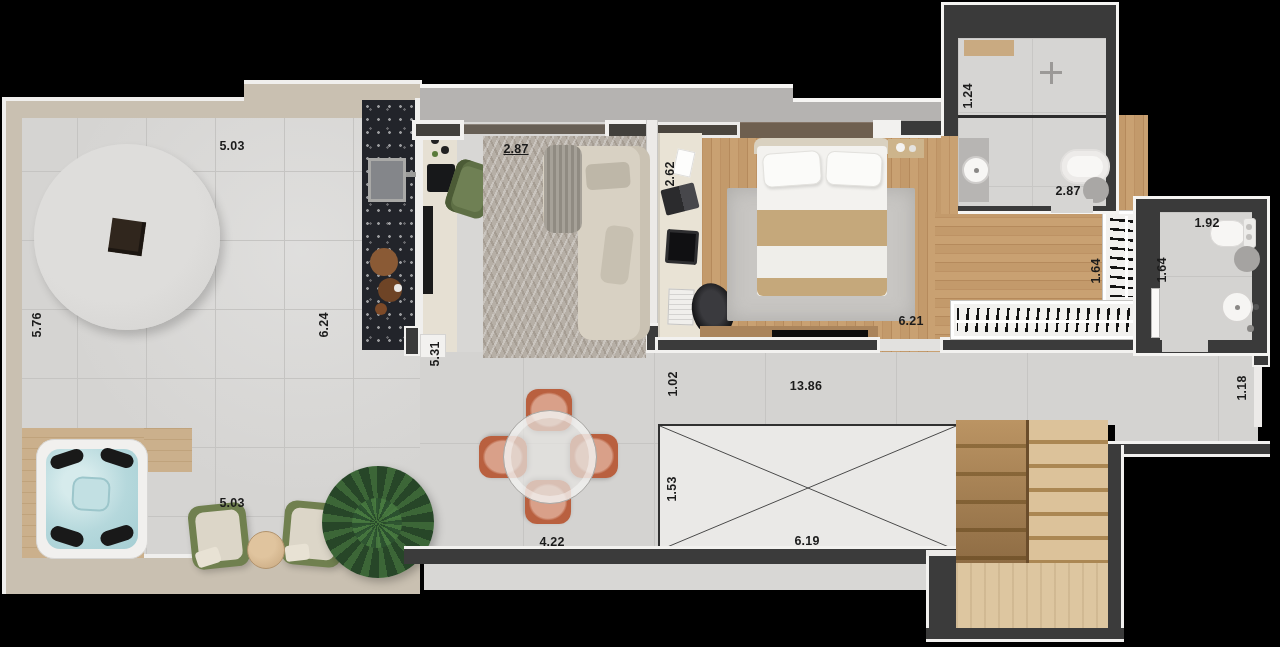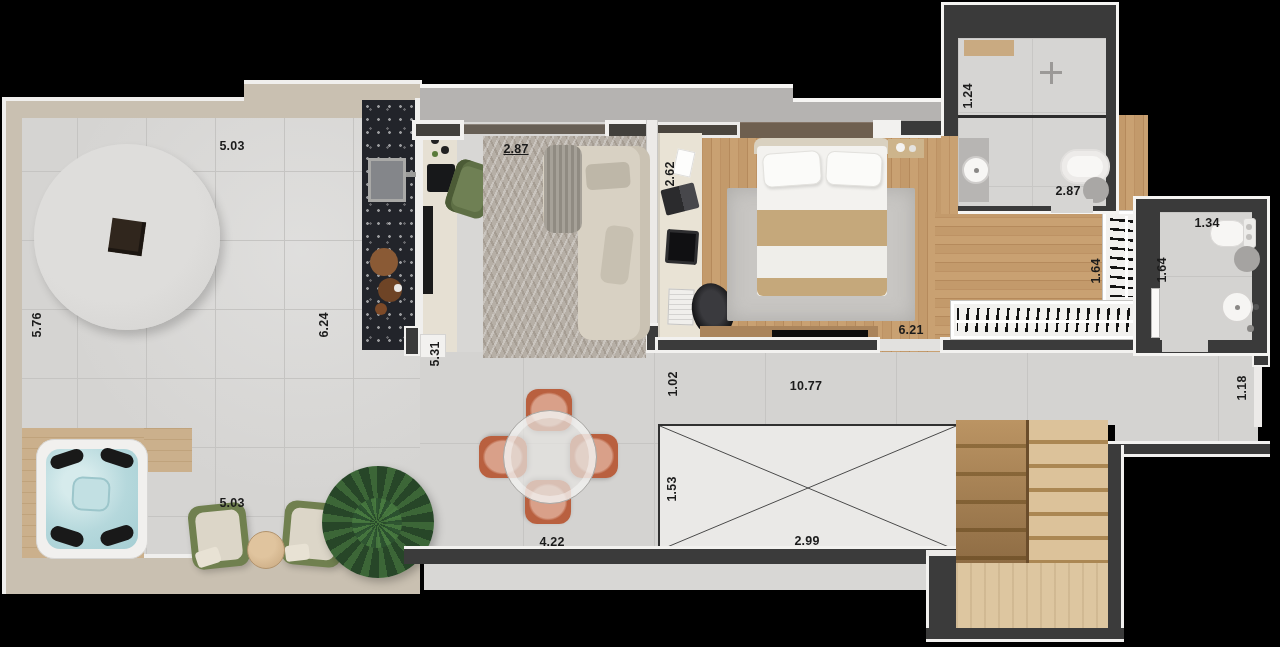--- a/index.html
+++ b/index.html
@@ -397,28 +397,28 @@
   <div class="stLand"></div>
   <div class="stWR"></div>
   <div class="stWB"></div>
 
   <div id="labels-layer" style="left:0;top:0;width:1280px;height:647px;">
       <div class="dim" style="left: 232px; top: 146px;">5.03</div>
       <div class="dim" style="left: 516px; top: 149px; text-decoration: underline;">2.87</div>
       <div class="dim v" style="left: 670px; top: 174px;">2.62</div>
       <div class="dim v" style="left: 968px; top: 96px;">1.24</div>
       <div class="dim" style="left: 1068px; top: 191px;">2.87</div>
-      <div class="dim" style="left: 1207px; top: 223px;">1.34</div>
+      <div class="dim" style="left: 1207px; top: 223px;">1.92</div>
       <div class="dim v" style="left: 37px; top: 325px;">5.76</div>
       <div class="dim v" style="left: 324px; top: 325px;">6.24</div>
       <div class="dim v" style="left: 435px; top: 354px;">5.31</div>
       <div class="dim v" style="left: 1096px; top: 271px;">1.64</div>
       <div class="dim v" style="left: 1162px; top: 270px;">1.64</div>
-      <div class="dim" style="left: 911px; top: 330px;">6.21</div>
+      <div class="dim" style="left: 911px; top: 321px;">6.21</div>
       <div class="dim v" style="left: 673px; top: 384px;">1.02</div>
-      <div class="dim" style="left: 806px; top: 386px;">10.77</div>
+      <div class="dim" style="left: 806px; top: 386px;">13.86</div>
       <div class="dim v" style="left: 1242px; top: 388px;">1.18</div>
       <div class="dim v" style="left: 672px; top: 489px;">1.53</div>
-      <div class="dim" style="left: 807px; top: 541px;">2.99</div>
+      <div class="dim" style="left: 807px; top: 541px;">6.19</div>
       <div class="dim" style="left: 232px; top: 503px;">5.03</div>
       <div class="dim" style="left: 552px; top: 542px;">4.22</div>
     </div>
 </div>
 
 </body></html>

